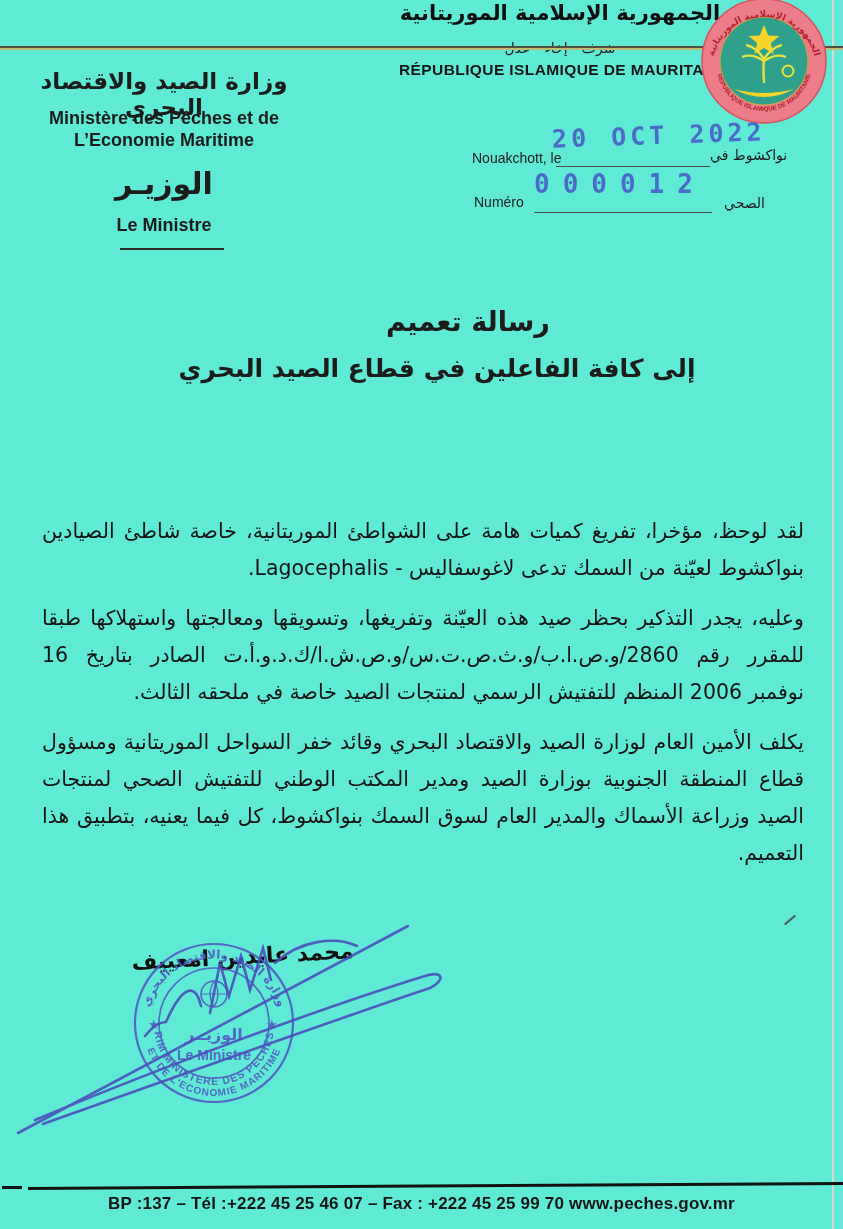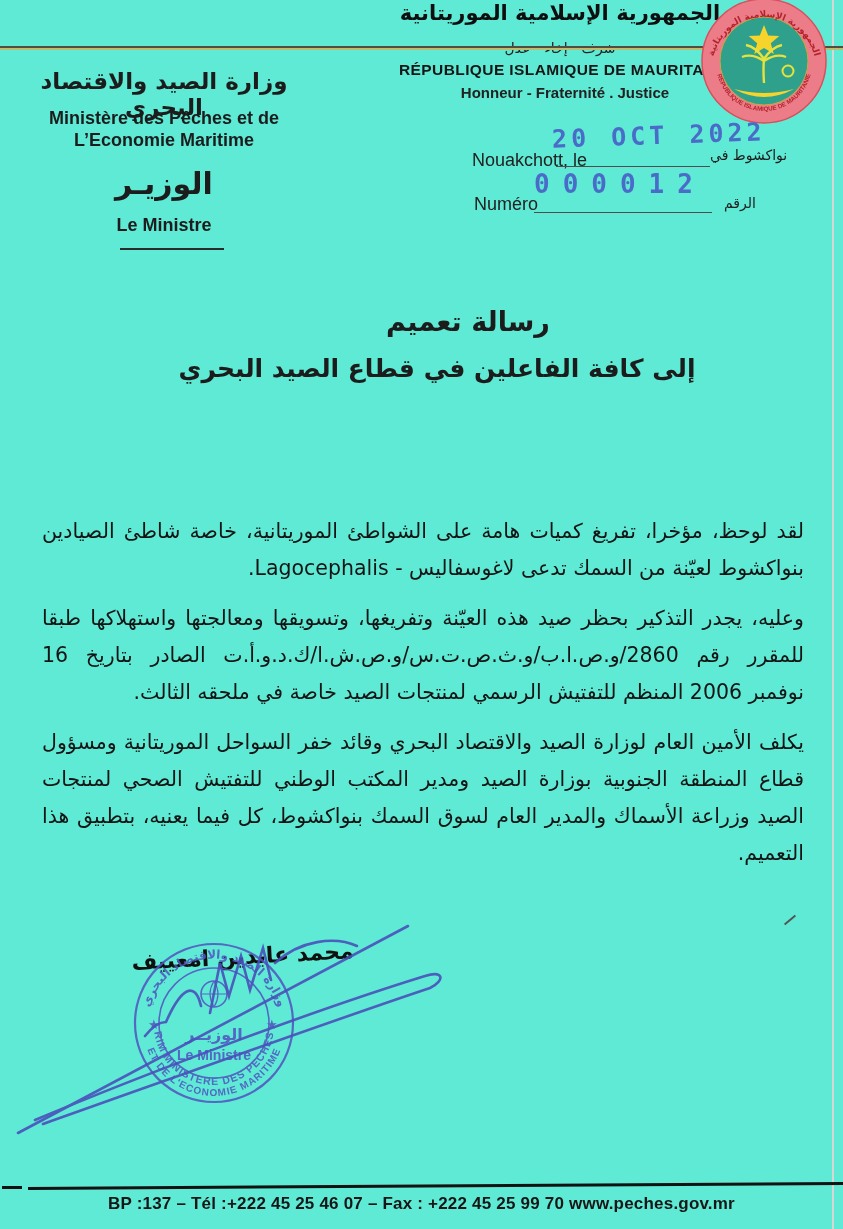--- a/index.html
+++ b/index.html
@@ -28,21 +28,21 @@
   .motto-fr{left:350px;top:84px;width:430px;font-size:15px;font-weight:bold;color:#222;}
 
   .ministry-ar{left:8px;top:68px;width:312px;font-size:23px;font-weight:bold;}
   .ministry-fr1{left:8px;top:108px;width:312px;font-size:18px;font-weight:bold;}
   .ministry-fr2{left:8px;top:130px;width:312px;font-size:18px;font-weight:bold;}
   .minister-ar{left:8px;top:166px;width:312px;font-size:30px;font-weight:bold;}
   .minister-fr{left:8px;top:215px;width:312px;font-size:18px;font-weight:bold;}
   .minister-underline{left:120px;top:248px;width:104px;height:2px;background:#2a2a2a;}
 
   
-  .ref-label{font-size:18px;color:#222;}
+  .ref-label{font-size:14px;color:#222;}
   .nkt-fr{left:472px;top:150px;}
   .nkt-line{left:556px;top:166px;width:154px;height:1px;background:#4d4d4d;}
   .nkt-ar{left:710px;top:147px;font-size:14px;}
   .num-fr{left:474px;top:194px;}
   .num-line{left:534px;top:212px;width:178px;height:1px;background:#4d4d4d;}
   .num-ar{left:724px;top:195px;font-size:14px;}
   .stamp-ink{font-family:"DejaVu Sans Mono",monospace;font-weight:bold;color:#4a6cc8;}
   .date-stamp{left:552px;top:121px;font-size:25px;letter-spacing:4px;word-spacing:2px;transform:rotate(-2deg);}
   .num-stamp{left:534px;top:169px;font-size:26px;letter-spacing:13px;}
 
@@ -77,21 +77,20 @@
 <body>
 
 <div class="page">
 
   <div class="abs page-edge"></div>
 
   <div class="abs republic-ar ar center">الجمهورية الإسلامية الموريتانية</div>
   <div class="abs motto-ar ar center">شرف - إخاء - عدل</div>
   <div class="abs top-divider"></div>
   <div class="abs republic-fr center">RÉPUBLIQUE ISLAMIQUE DE MAURITANIE</div>
-  <div class="abs motto-fr center">Honneur - Fraternité . Justice</div>
 
   <svg class="abs seal-box" viewBox="0 0 128 128">
     <defs>
       <path id="sealTop" d="M 12 72 A 52 52 0 1 1 116 72"></path>
       <path id="sealBottom" d="M 16 66 A 48 48 0 0 0 112 66"></path>
     </defs>
     <circle cx="64" cy="64" r="62" fill="#ec7d88" stroke="#d94f5c" stroke-width="1.5"></circle>
     <circle cx="64" cy="64" r="44" fill="#2fa08c" stroke="#caa83a" stroke-width="1"></circle>
     <text font-size="9" font-weight="bold" fill="#b3232e" font-family="DejaVu Sans, sans-serif">
       <textPath href="#sealTop" startOffset="50%" text-anchor="middle">الجمهورية الإسلامية الموريتانية</textPath>
@@ -117,21 +116,21 @@
   <div class="abs minister-ar ar center">الوزيـر</div>
   <div class="abs minister-fr center">Le Ministre</div>
   <div class="abs minister-underline"></div>
 
   <div class="abs ref-label nkt-fr">Nouakchott, le</div>
   <div class="abs nkt-line"></div>
   <div class="abs ar nkt-ar">نواكشوط في</div>
   <div class="abs stamp-ink date-stamp">20 OCT 2022</div>
   <div class="abs ref-label num-fr">Numéro</div>
   <div class="abs num-line"></div>
-  <div class="abs ar num-ar">الرقم</div>
+  <div class="abs ar num-ar">الصحي</div>
   <div class="abs stamp-ink num-stamp">000012</div>
 
   <div class="abs title1 ar center">رسالة تعميم</div>
   <div class="abs title2 ar center">إلى كافة الفاعلين في قطاع الصيد البحري</div>
 
   <div class="abs body-text ar">
     <p>لقد لوحظ، مؤخرا، تفريغ كميات هامة على الشواطئ الموريتانية، خاصة شاطئ الصيادين بنواكشوط لعيّنة من السمك تدعى لاغوسفاليس - Lagocephalis.</p>
     <p>وعليه، يجدر التذكير بحظر صيد هذه العيّنة وتفريغها، وتسويقها ومعالجتها واستهلاكها طبقا للمقرر رقم 2860/و.ص.ا.ب/و.ث.ص.ت.س/و.ص.ش.ا/ك.د.و.أ.ت الصادر بتاريخ 16 نوفمبر 2006 المنظم للتفتيش الرسمي لمنتجات الصيد خاصة في ملحقه الثالث.</p>
     <p>يكلف الأمين العام لوزارة الصيد والاقتصاد البحري وقائد خفر السواحل الموريتانية ومسؤول قطاع المنطقة الجنوبية بوزارة الصيد ومدير المكتب الوطني للتفتيش الصحي لمنتجات الصيد وزراعة الأسماك والمدير العام لسوق السمك بنواكشوط، كل فيما يعنيه، بتطبيق هذا التعميم.</p>
   </div>

